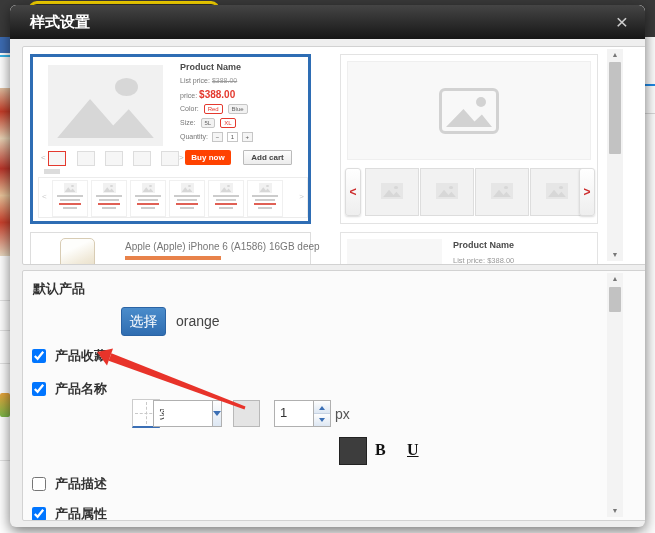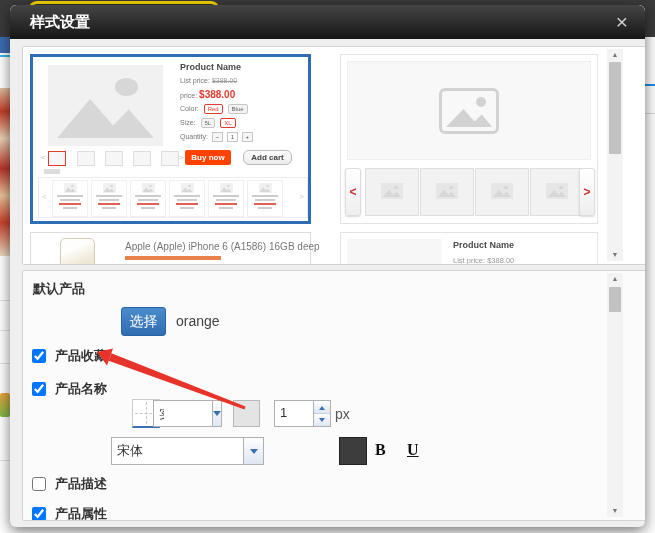--- a/index.html
+++ b/index.html
@@ -54,21 +54,21 @@
   .price-val{font-size:10px;font-weight:bold;color:#e4392e;}
   .chip{display:inline-block;font-size:6px;line-height:8px;padding:0 3px;margin-left:3px;
         border:1px solid #c6c6c6;background:#f2f2f2;color:#666;border-radius:2px;}
   .chip-red{border-color:#e4392e;color:#e4392e;background:#fff;}
   .qbox{display:inline-block;width:9px;font-size:6px;line-height:8px;text-align:center;
         border:1px solid #c6c6c6;background:#f5f5f5;color:#555;margin-left:2px;}
   .mini-arrow{font-size:8px;color:#bbb;}
   .btn-buy{background:#ff4200;color:#fff;font-size:8px;font-weight:bold;text-align:center;
            line-height:15px;border-radius:2px;}
   .btn-cart{background:linear-gradient(#fdfdfd,#ececec);border:1px solid #bbb;color:#444;
-            font-size:8px;font-weight:bold;text-align:center;line-height:13px;border-radius:6px;}
+            font-size:8px;font-weight:bold;text-align:center;line-height:13px;border-radius:1px;}
   .rel-box{border:1px solid #ececec;background:#fff;}
   .rel-card{width:34px;height:35px;border:1px solid #f0f0f0;}
   .bar{height:2px;background:#ccc;margin:2px auto 0;}
   .bar-red{background:#e06055;}
   .c-arrow{background:linear-gradient(#fff,#eee);border:1px solid #ddd;border-radius:3px;
            color:#cc2b2b;font-weight:bold;text-align:center;box-shadow:0 1px 2px rgba(0,0,0,.15);}
   .imgph-big{background:#f8f8f8;border:1px solid #efefef;}
   .ph-icon{border:3px solid #d2d2d2;border-radius:6px;position:relative;background:#f8f8f8;}
   .ph-icon::before{content:"";position:absolute;width:10px;height:10px;border-radius:50%;
                    background:#d2d2d2;right:10px;top:6px;}
@@ -294,26 +294,20 @@
         <span class="spin-b">
             <span class="tri-up-s"></span>
           </span>
         <span class="spin-b">
             <span class="tri-dn-s"></span>
           </span>
       </span>
     </div>
     <span class="abs unit" style="left:312px;top:135px;">px</span>
 
-    <div class="abs combo" style="left:88px;top:166px;width:151px;height:26px;">
-      <span class="combo-txt">宋体</span>
-      <span class="combo-btn">
-          <span class="tri-dn"></span>
-        </span>
-    </div>
     <div class="abs swatch" style="left:316px;top:166px;width:26px;height:26px;background:#3d3d3d;border-color:#222;"></div>
     <span class="abs fmt-btn" style="left:352px;top:170px;">B</span>
     <span class="abs fmt-btn" style="left:384px;top:170px;text-decoration:underline;">U</span>
 
     <div class="abs cb-row" style="left:9px;top:204px;">
       <input type="checkbox" style="">
       <span class="flabel">产品描述</span>
     </div>
     <div class="abs cb-row" style="left:9px;top:234px;">
       <input type="checkbox" checked="" style="">

